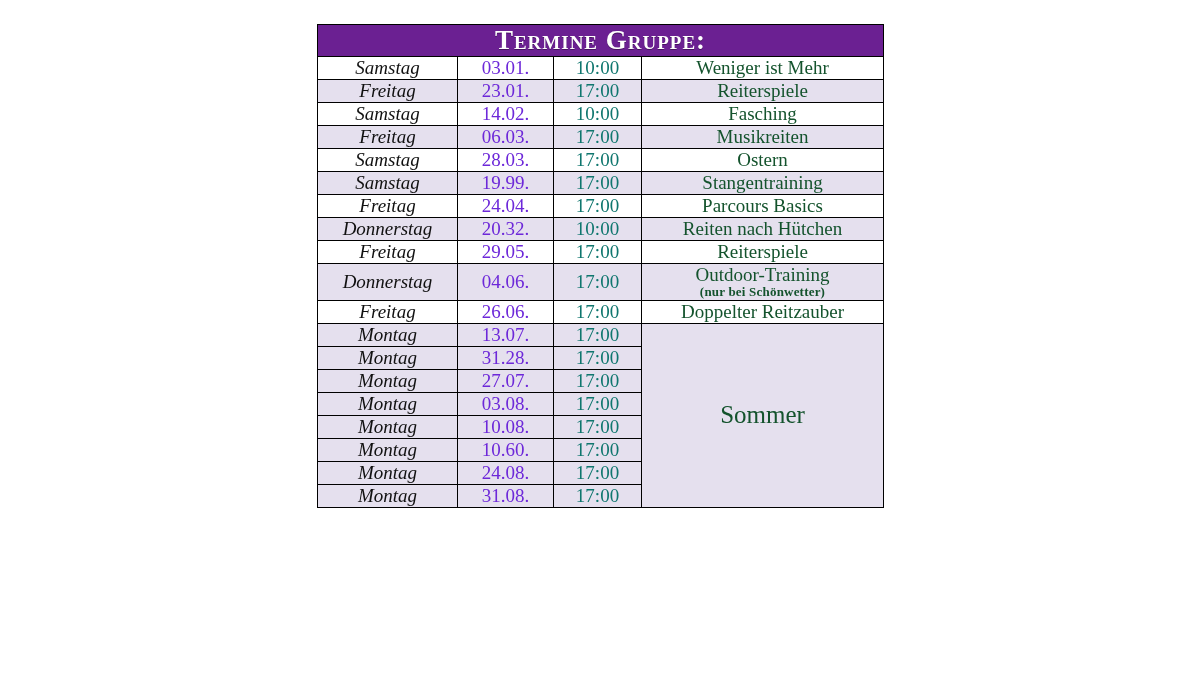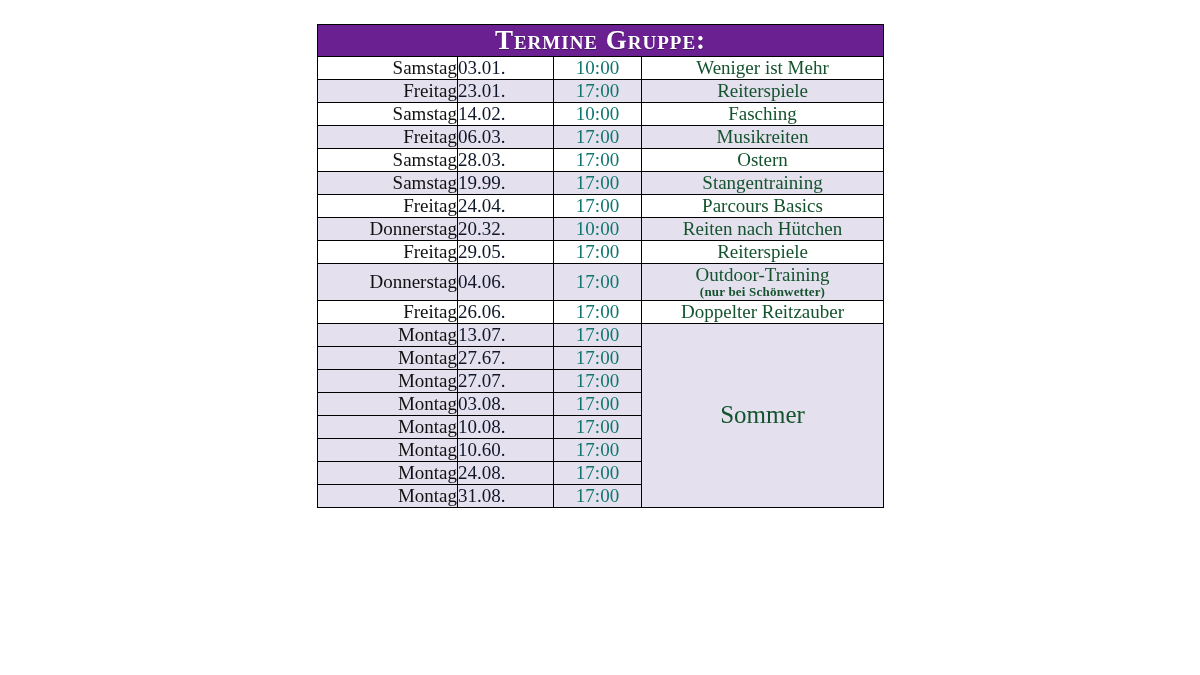--- a/index.html
+++ b/index.html
@@ -47,31 +47,32 @@
     padding: 6px 0 8px 0;
     font-variant: small-caps;
     text-shadow: 0 1px 0 rgba(0,0,0,0.35);
     font-family: "Liberation Serif", serif;
   }
 
   .row-white td { background: #ffffff; }
   .row-tint td { background: #e5e0ee; }
 
   td.day {
-    text-align: right;
+    text-align: center;
     font-size: 19px;
     color: #111111;
     padding: 4px 4px 5px 4px;
     white-space: nowrap;
+    font-style: italic;
   }
 
   td.date {
-    text-align: left;
-    font-size: 19px;
-    color: #0f172a;
+    text-align: center;
+    font-size: 19px;
+    color: #6d28d9;
     padding: 4px 6px 5px 6px;
     white-space: nowrap;
   }
 
   td.time {
     text-align: center;
     font-size: 19px;
     color: #0f766e;
     padding: 4px 6px 5px 6px;
     white-space: nowrap;
@@ -194,21 +195,21 @@
             <td class="event">Doppelter Reitzauber</td>
           </tr>
           <tr class="row-tint">
             <td class="day">Montag</td>
             <td class="date">13.07.</td>
             <td class="time">17:00</td>
             <td class="event big" rowspan="8">Sommer</td>
           </tr>
           <tr class="row-tint">
             <td class="day">Montag</td>
-            <td class="date">27.67.</td>
+            <td class="date">31.28.</td>
             <td class="time">17:00</td>
           </tr>
           <tr class="row-tint">
             <td class="day">Montag</td>
             <td class="date">27.07.</td>
             <td class="time">17:00</td>
           </tr>
           <tr class="row-tint">
             <td class="day">Montag</td>
             <td class="date">03.08.</td>

